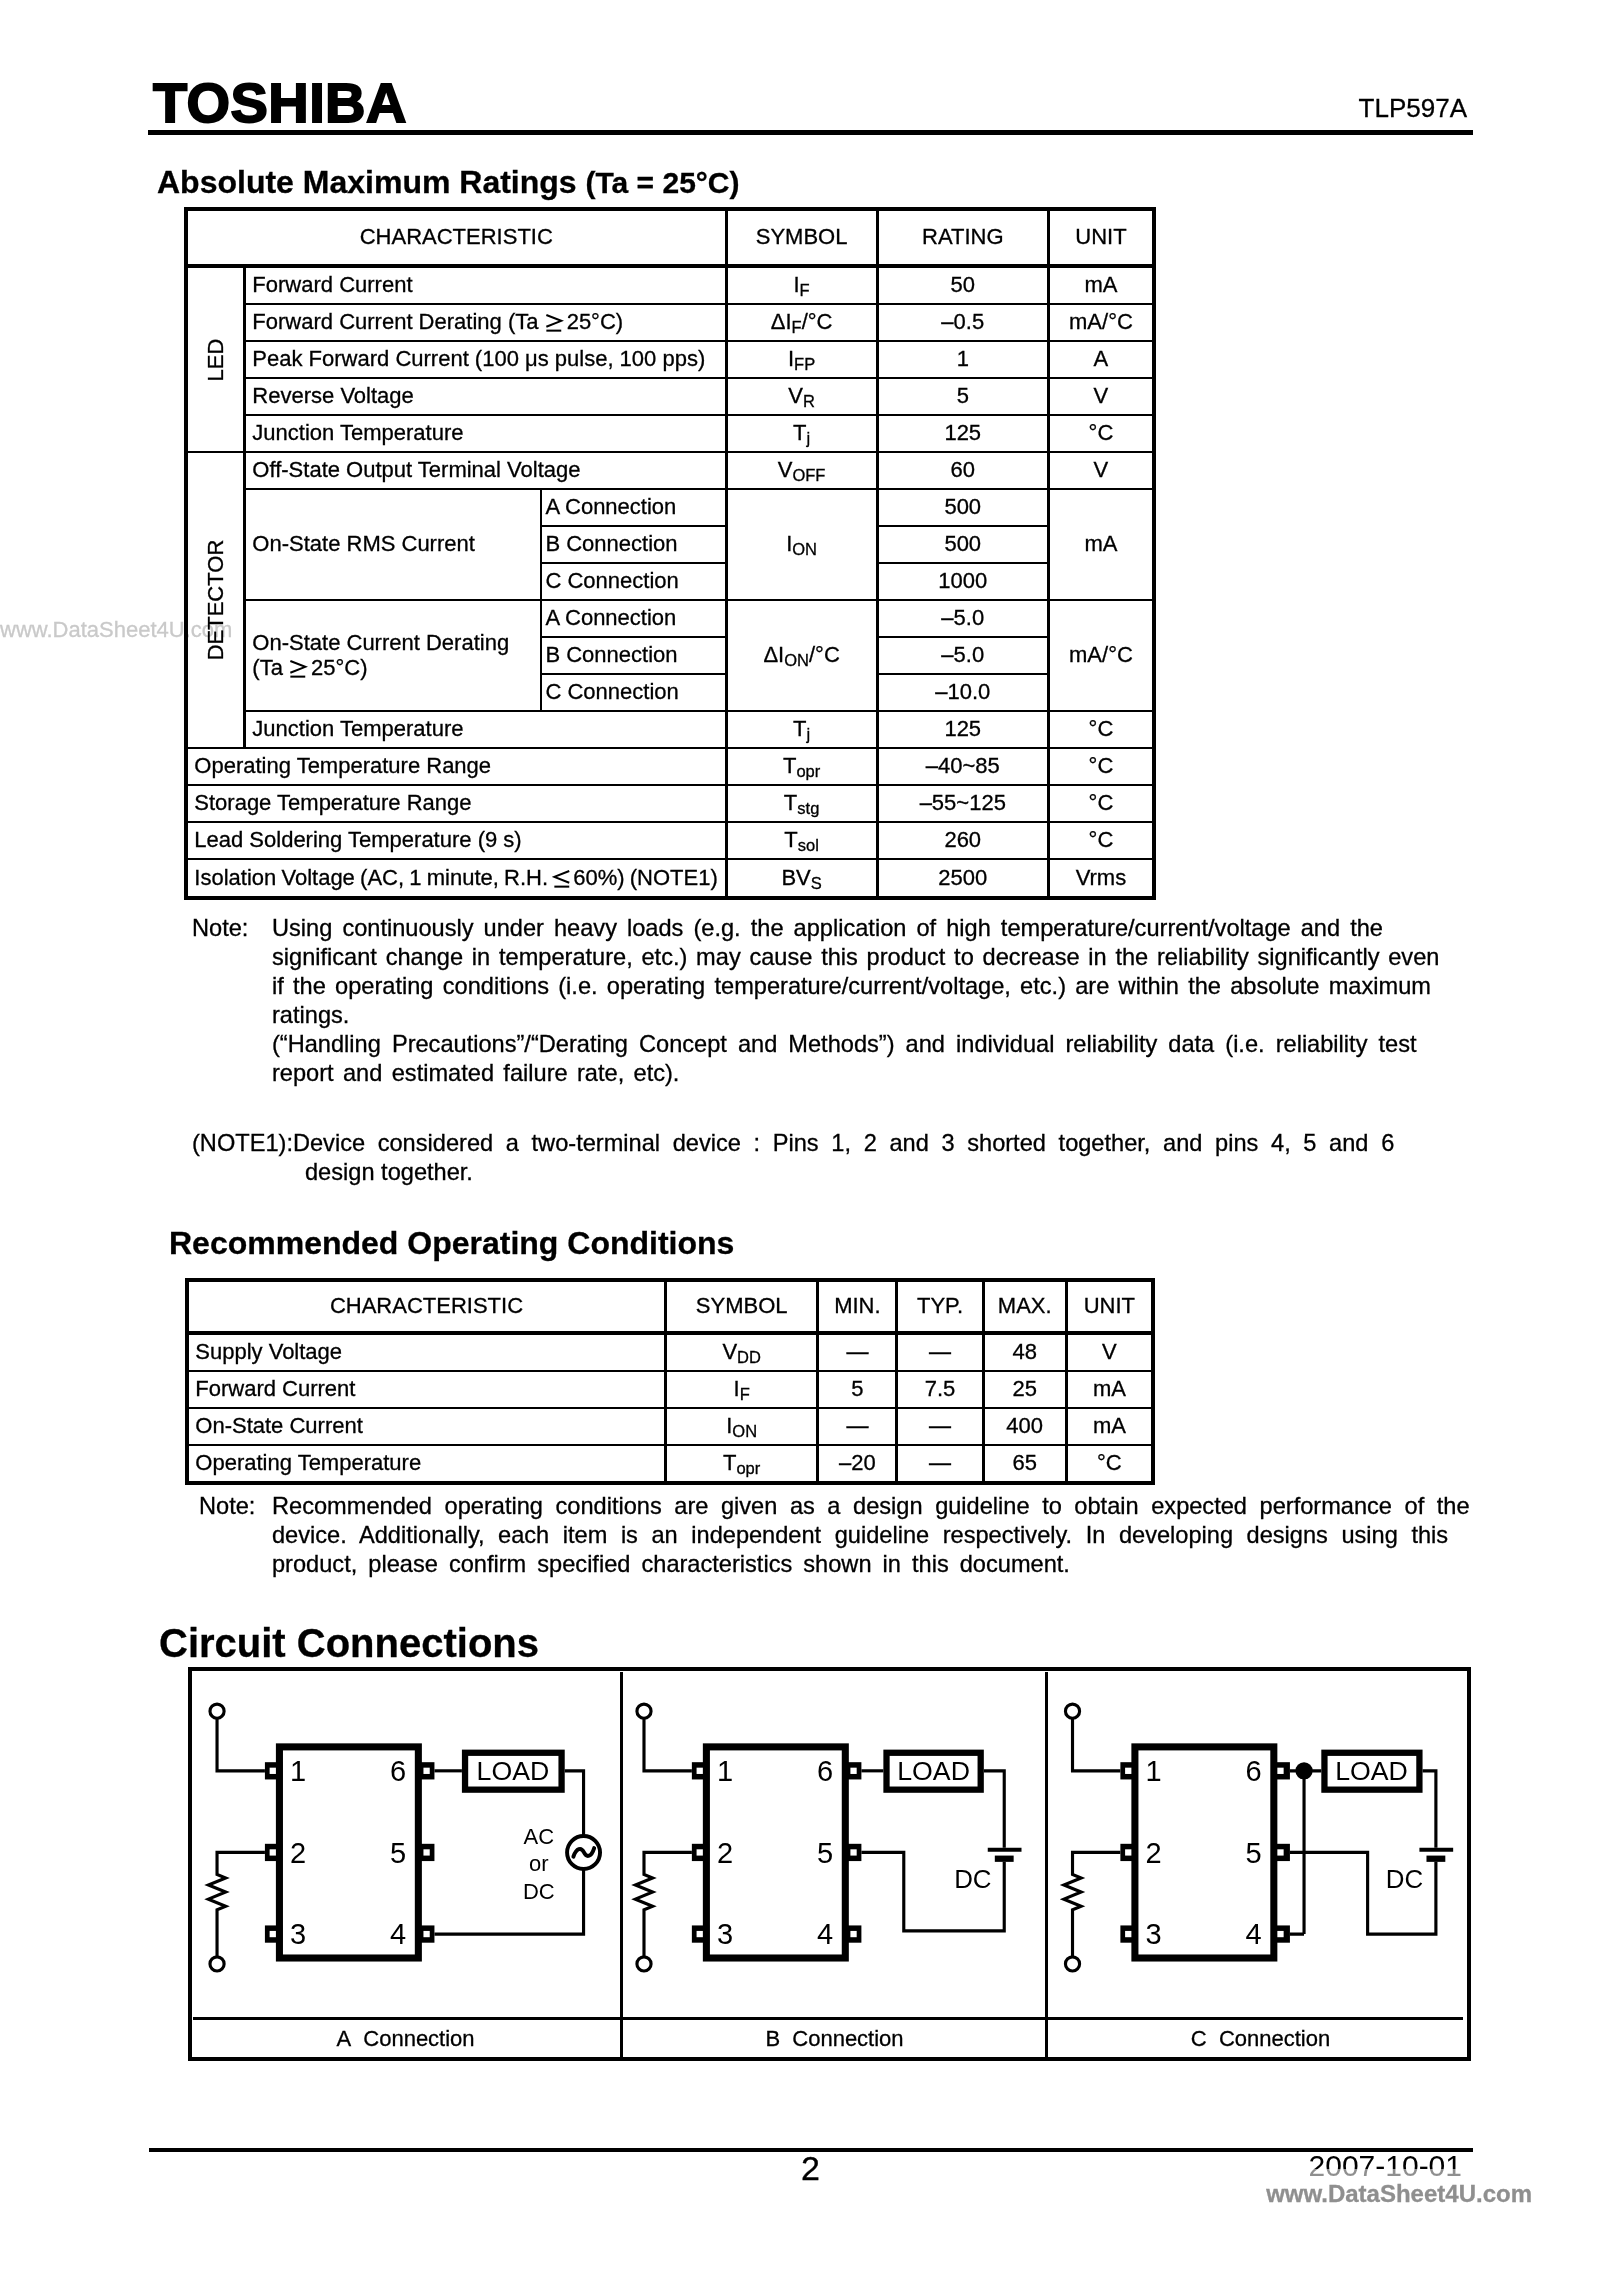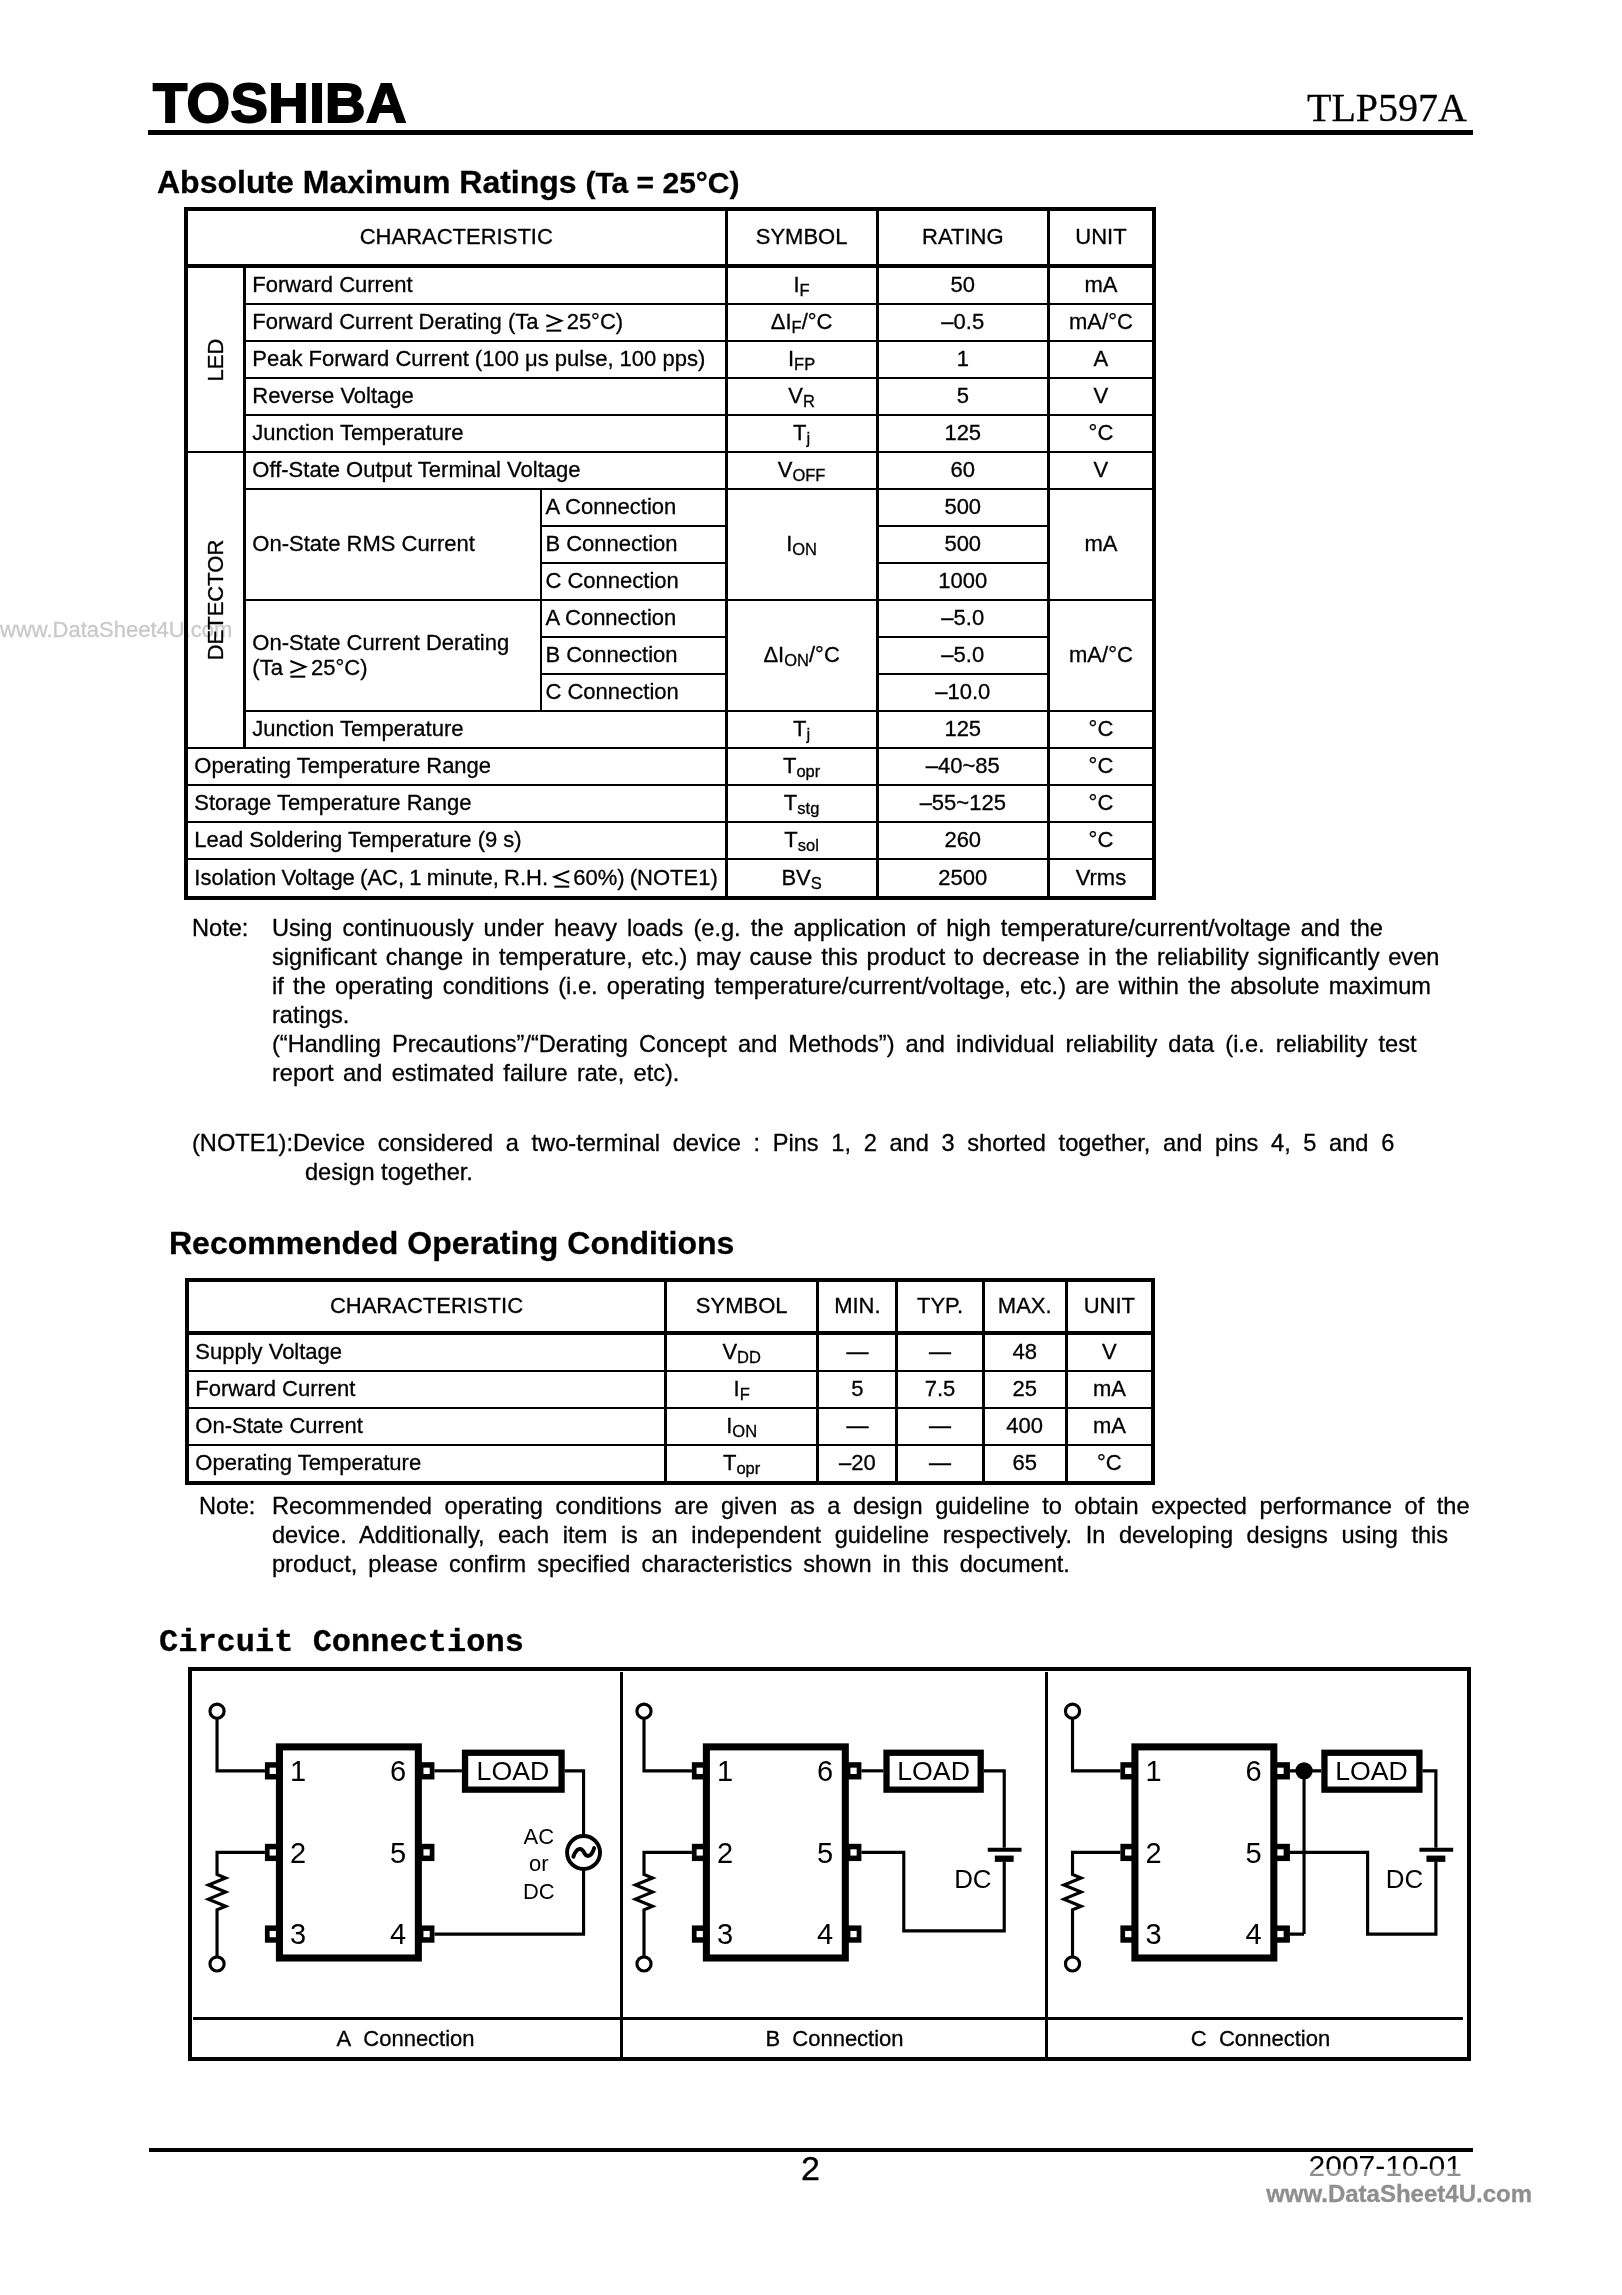--- a/index.html
+++ b/index.html
@@ -22,21 +22,21 @@
 .ge,.le{vertical-align:-3.9px;}
 .note{font-size:23.6px;line-height:29px;}
 .note div{white-space:nowrap;}
 </style>
 </head>
 <body>
 
 <div class="ab" style="left:0px;top:617px;font-size:22px;color:#c9c9c9;-webkit-text-stroke:0.3px #c9c9c9;">www.DataSheet4U.com</div>
 
 <div class="ab b" style="left:153px;top:75px;font-size:56px;line-height:56px;-webkit-text-stroke:1.9px #000;letter-spacing:0.4px;">TOSHIBA</div>
-<div class="ab" style="right:156px;top:89px;font-size:40px;line-height:38px;font-family:Liberation Serif, serif;">TLP597A</div>
+<div class="ab" style="right:156px;top:89px;font-size:26px;line-height:38px;">TLP597A</div>
 <div class="ab" style="left:148px;top:130px;width:1325px;height:4.7px;background:#000;"></div>
 
 <div class="ab b" style="left:157px;top:166px;font-size:32px;line-height:32px;">Absolute Maximum Ratings <span style="font-size:30px;">(Ta = 25°C)</span></div>
 
 <table class="t ab" style="left:184px;top:207px;width:972px;">
 <colgroup>
       <col style="width:58px">
       <col style="width:296px">
       <col style="width:185px">
       <col style="width:151px">
@@ -233,21 +233,21 @@
 </tbody>
   </table>
 
 <div class="ab note" style="left:199px;top:1492px;">Note:</div>
 <div class="ab note" style="left:272px;top:1492px;width:1256px;line-height:29px;">
 <div style="word-spacing:6px;">Recommended operating conditions are given as a design guideline to obtain expected performance of the</div>
 <div style="word-spacing:7px;">device. Additionally, each item is an independent guideline respectively. In developing designs using this</div>
 <div style="word-spacing:4.5px;">product, please confirm specified characteristics shown in this document.</div>
 </div>
 
-<div class="ab b" style="left:159px;top:1627px;font-size:32px;line-height:32px;font-family:Liberation Mono, monospace;">Circuit Connections</div>
+<div class="ab b" style="left:159px;top:1627px;font-size:40px;line-height:32px;">Circuit Connections</div>
 
 <div class="ab" style="left:188px;top:1667px;width:1275px;height:386px;border:4.7px solid #000;"></div>
 <div class="ab" style="left:620px;top:1672px;width:3.1px;height:386px;background:#000;"></div>
 <div class="ab" style="left:1045px;top:1672px;width:3.1px;height:386px;background:#000;"></div>
 <div class="ab" style="left:193px;top:2017px;width:1270px;height:3.1px;background:#000;"></div>
 <div class="ab" style="left:188px;top:2028px;width:435px;text-align:center;font-size:22px;line-height:22px;">A&nbsp;&nbsp;Connection</div>
 <div class="ab" style="left:623px;top:2028px;width:423px;text-align:center;font-size:22px;line-height:22px;">B&nbsp;&nbsp;Connection</div>
 <div class="ab" style="left:1048px;top:2028px;width:425px;text-align:center;font-size:22px;line-height:22px;">C&nbsp;&nbsp;Connection</div>
 
 <svg class="ab" style="left:188px;top:1667px;" width="1284" height="396" viewBox="240 2124 1636 504" fill="none" stroke="none">

